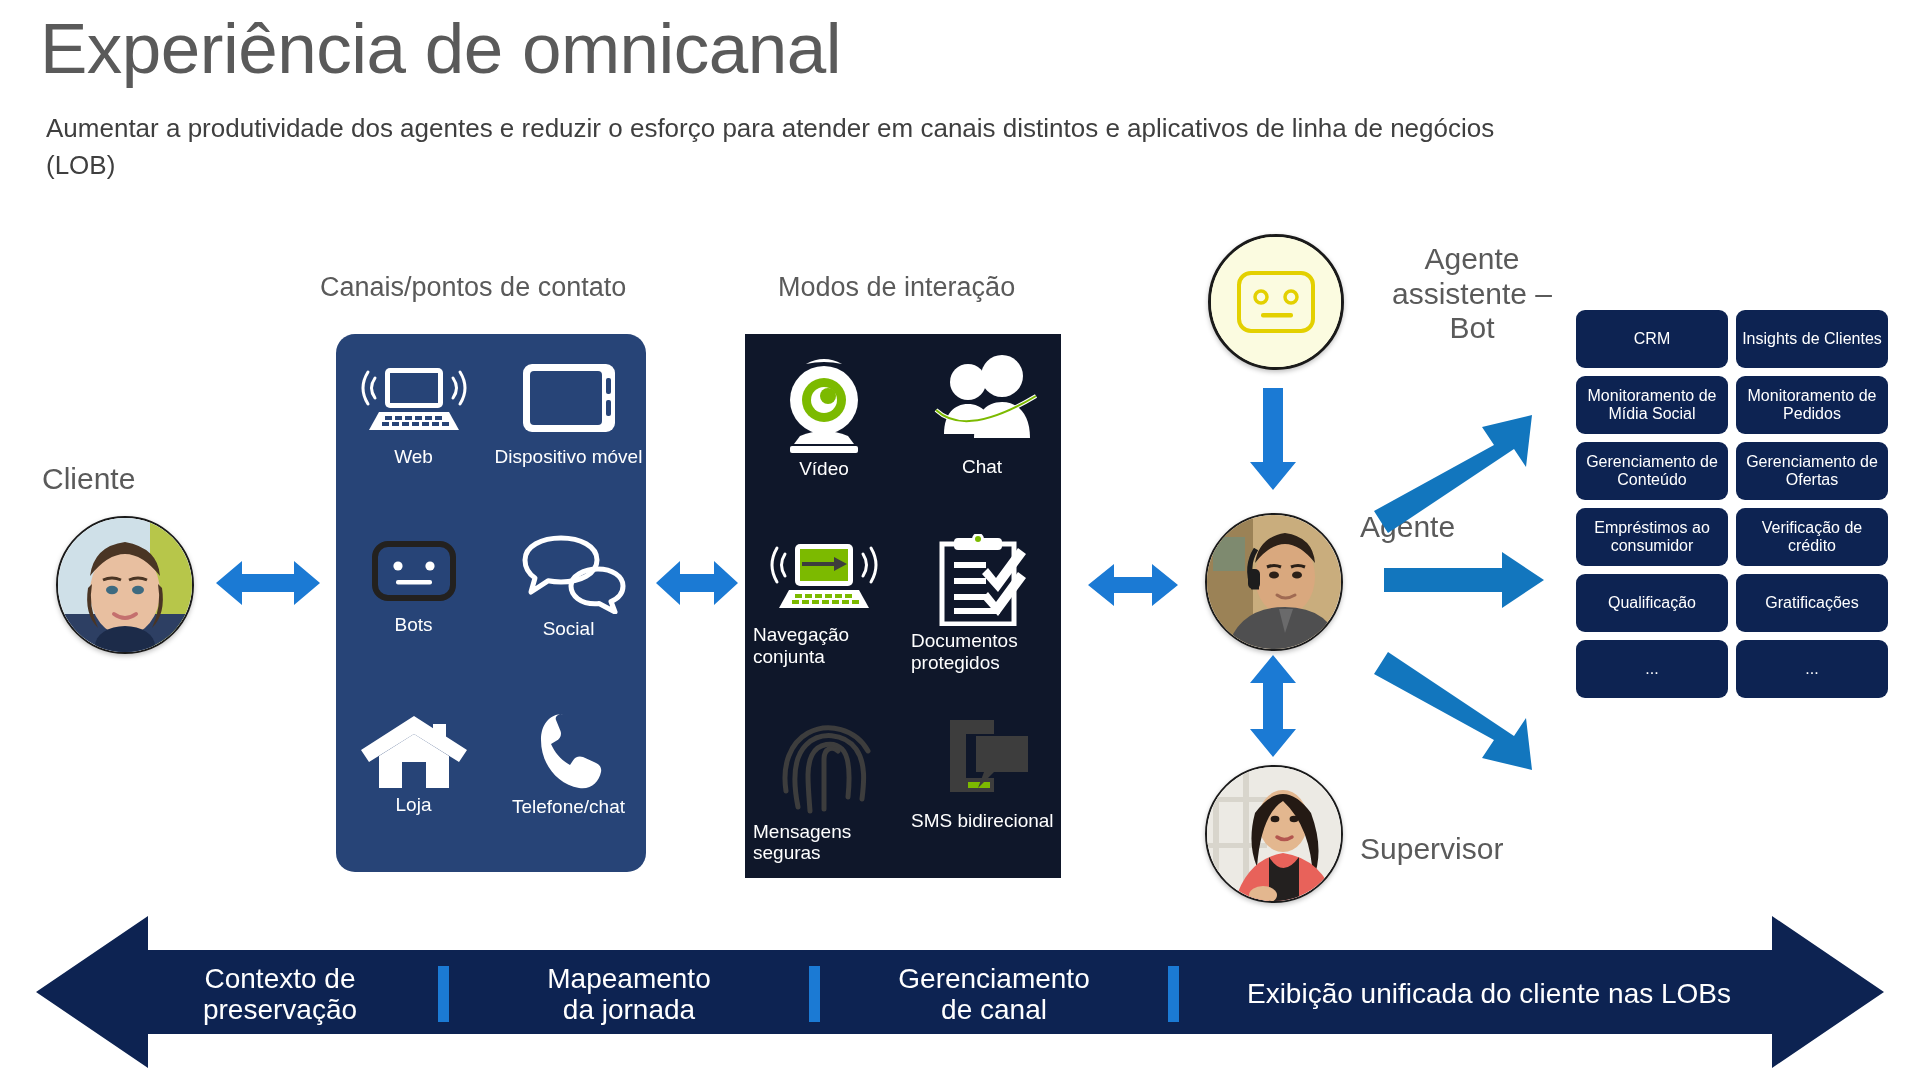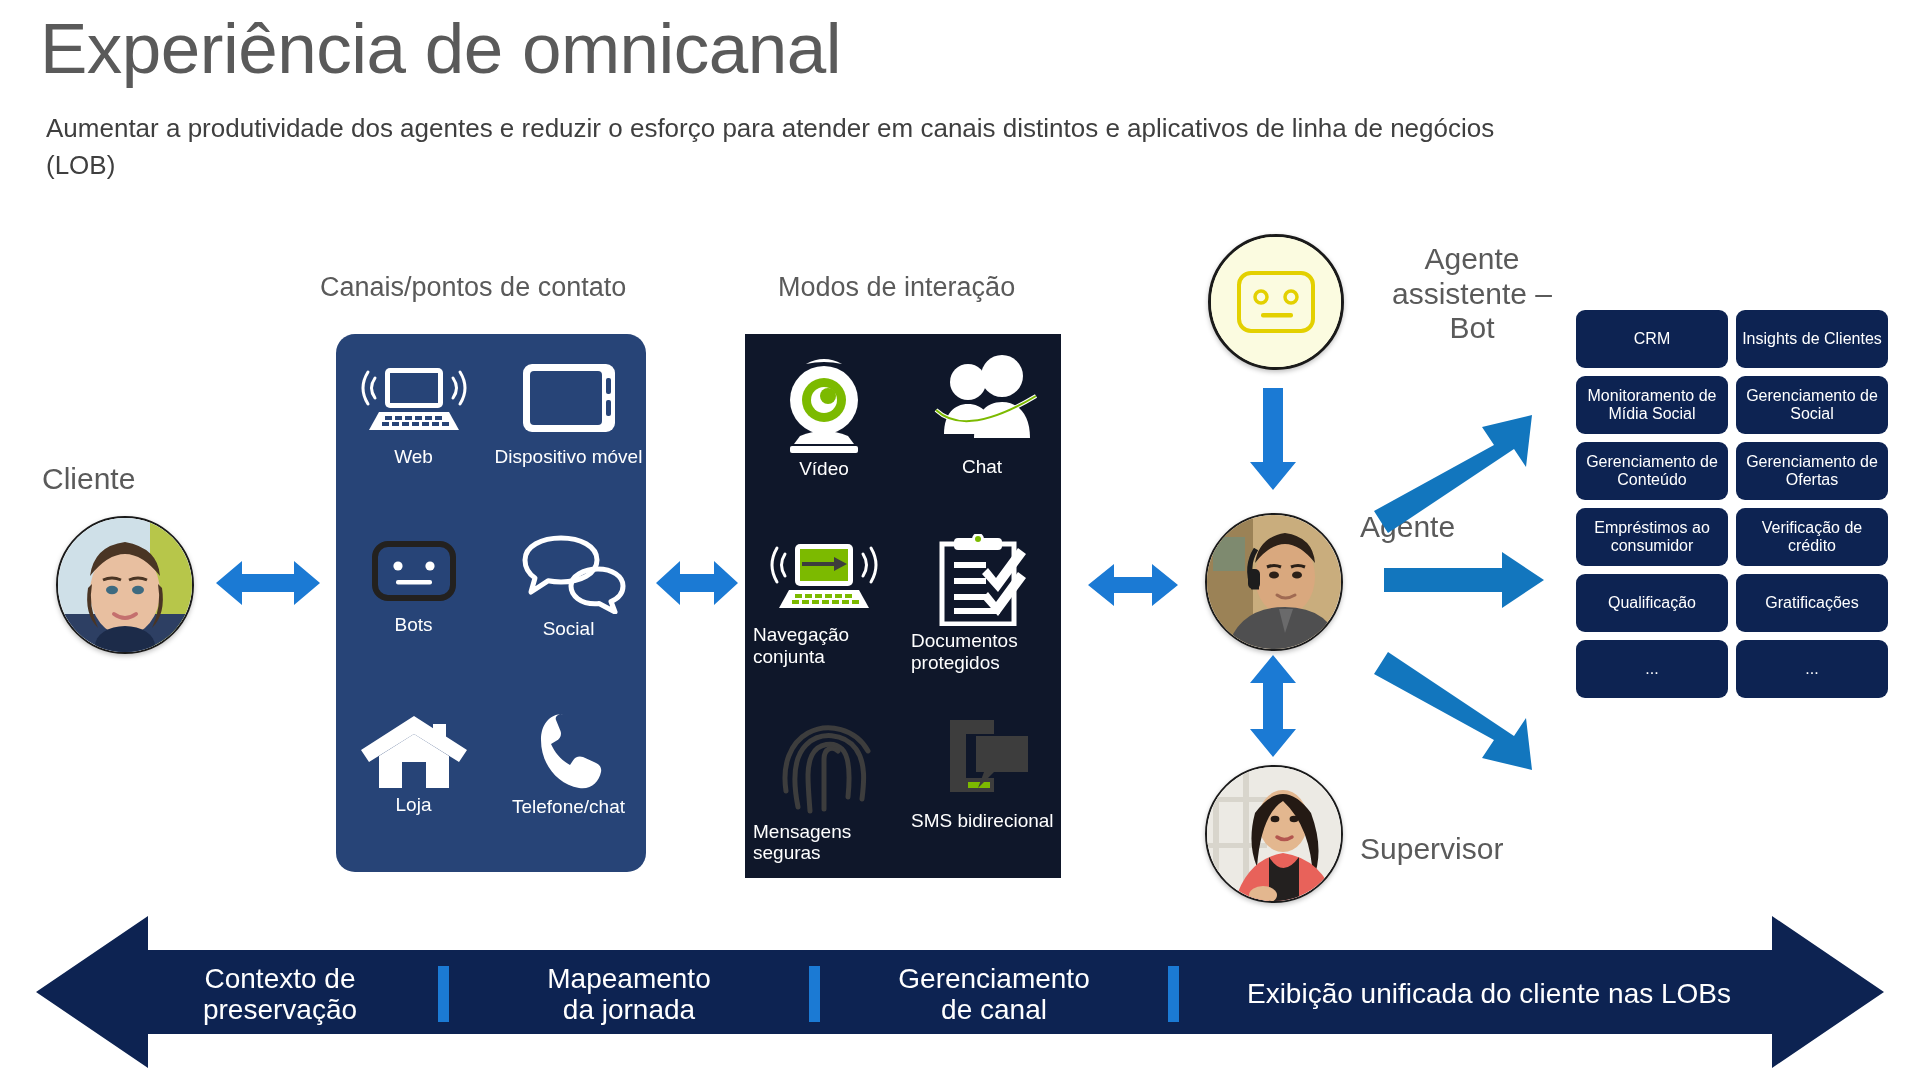--- a/index.html
+++ b/index.html
@@ -486,21 +486,21 @@
   <div class="abs" style="left:1374px; top:650px;">
     <svg width="160" height="120" viewBox="0 0 160 120">
       <path d="M0 24 L14 2 L140 86 L152 68 L158 120 L108 108 L120 90 L0 24 Z" fill="#1276be"></path>
     </svg>
   </div>
 
   <div class="abs" id="lob-grid" style="left:1576px; top:310px;">
     <div class="lob-box">CRM</div>
     <div class="lob-box">Insights de Clientes</div>
     <div class="lob-box">Monitoramento de Mídia Social</div>
-    <div class="lob-box">Gerenciamento de Social</div>
+    <div class="lob-box">Monitoramento de Pedidos</div>
     <div class="lob-box">Gerenciamento de Conteúdo</div>
     <div class="lob-box">Gerenciamento de Ofertas</div>
     <div class="lob-box">Empréstimos ao consumidor</div>
     <div class="lob-box">Verificação de crédito</div>
     <div class="lob-box">Qualificação</div>
     <div class="lob-box">Gratificações</div>
     <div class="lob-box">...</div>
     <div class="lob-box">...</div>
   </div>
 

